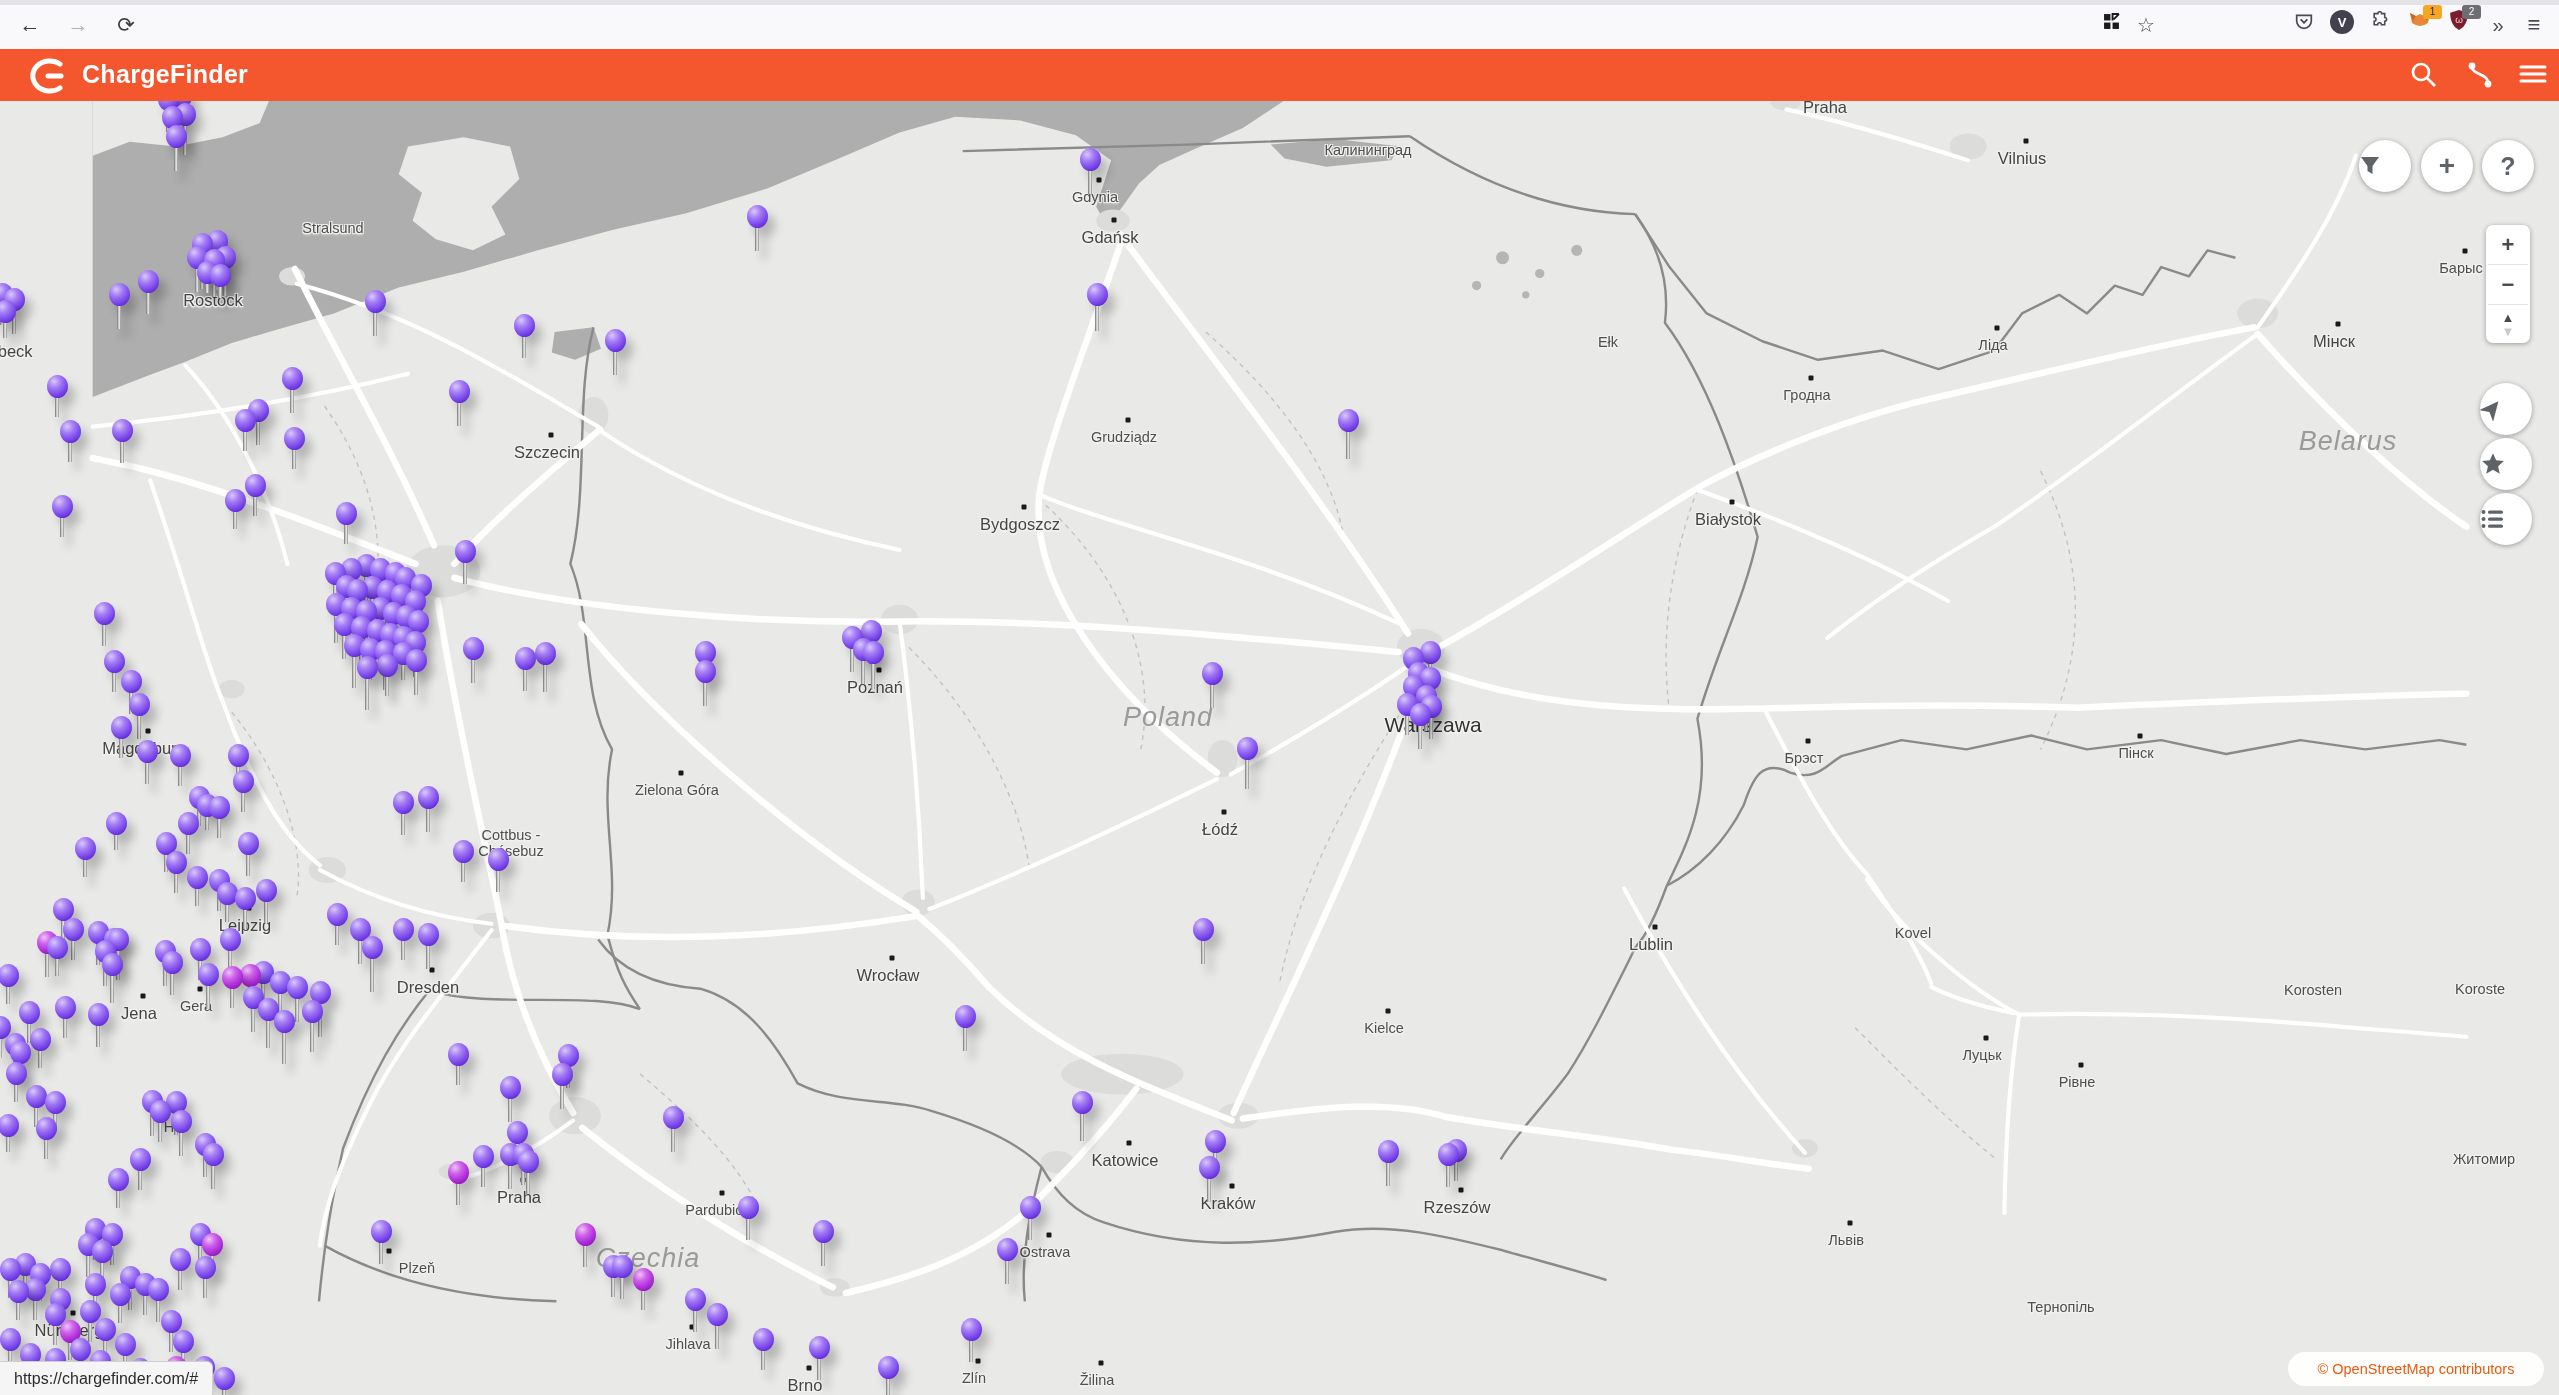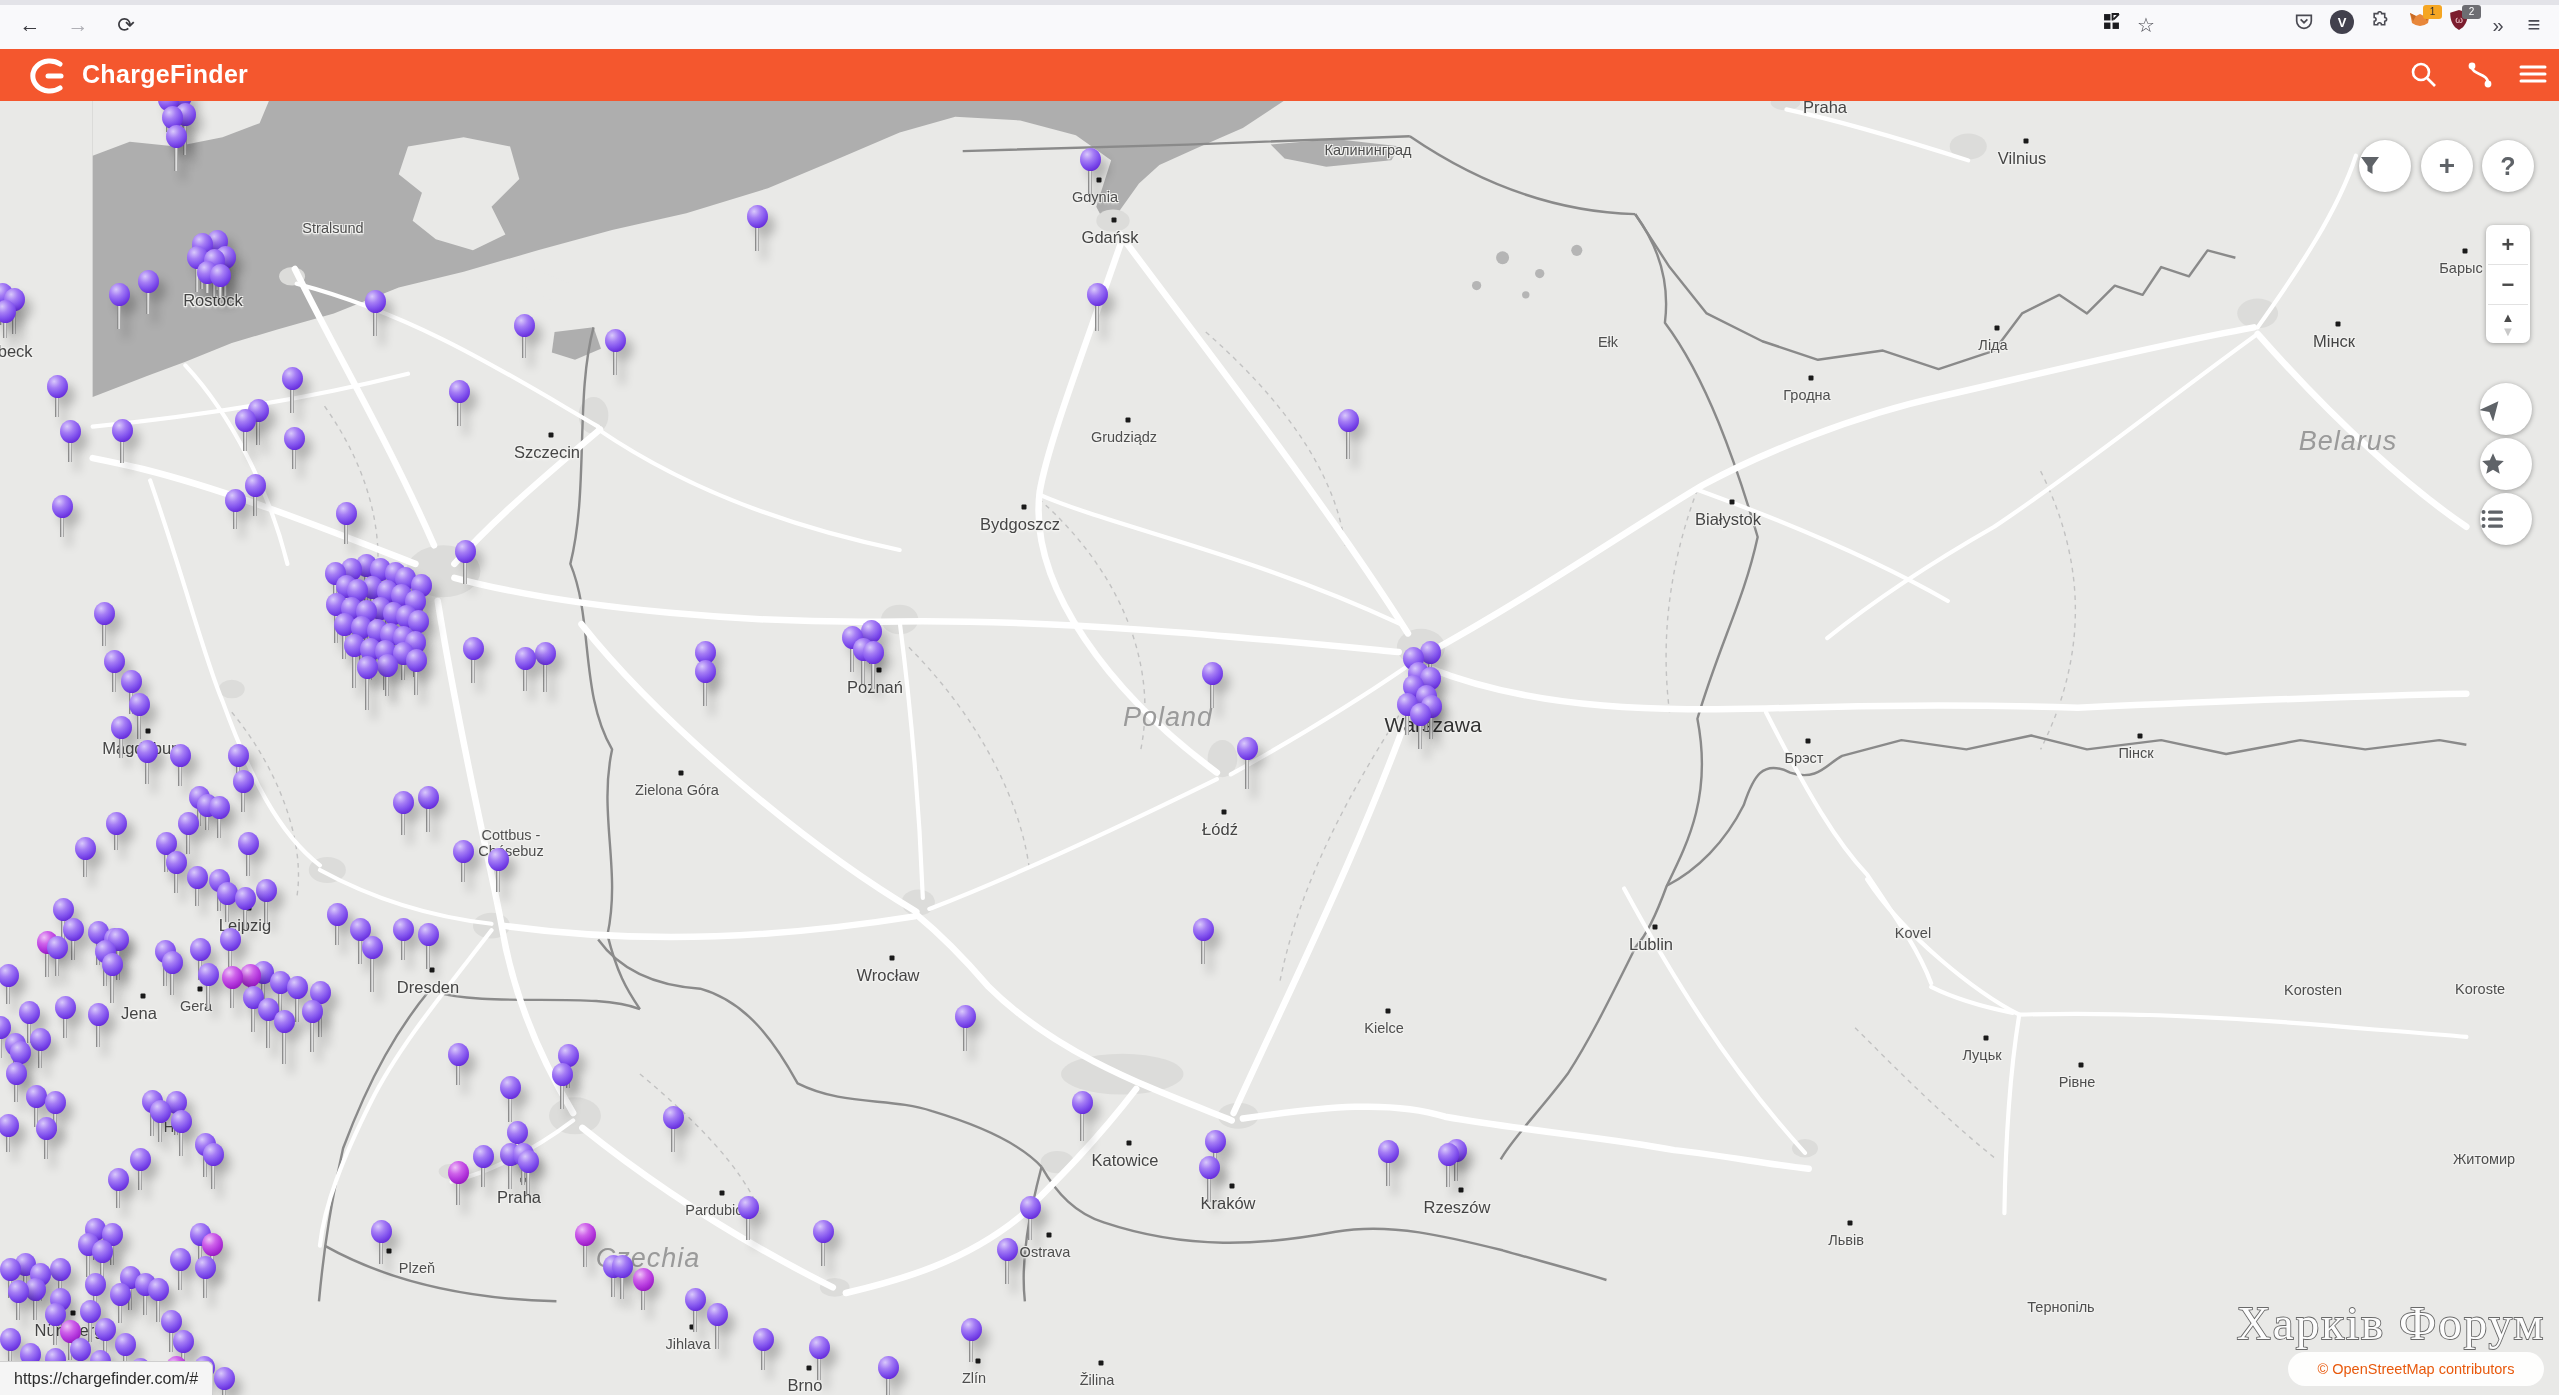--- a/index.html
+++ b/index.html
@@ -1356,17 +1356,16 @@
       <svg width="24" height="24" viewBox="0 0 24 24" style="margin-top:14px" fill="#5f6368">
           <circle cx="3.5" cy="5" r="2"></circle>
           <circle cx="3.5" cy="12" r="2"></circle>
           <circle cx="3.5" cy="19" r="2"></circle>
           <rect x="8" y="3.4" width="15" height="3.4" rx="1.6"></rect>
           <rect x="8" y="10.4" width="15" height="3.4" rx="1.6"></rect>
           <rect x="8" y="17.4" width="15" height="3.4" rx="1.6"></rect>
         </svg>
     </div>
 
-    <div id="watermark">Харків Форум</div>
     <div id="attrib">© OpenStreetMap contributors</div>
     <div id="statusbar">https://chargefinder.com/#</div>
   </div>
 </div>
 
 </body></html>

